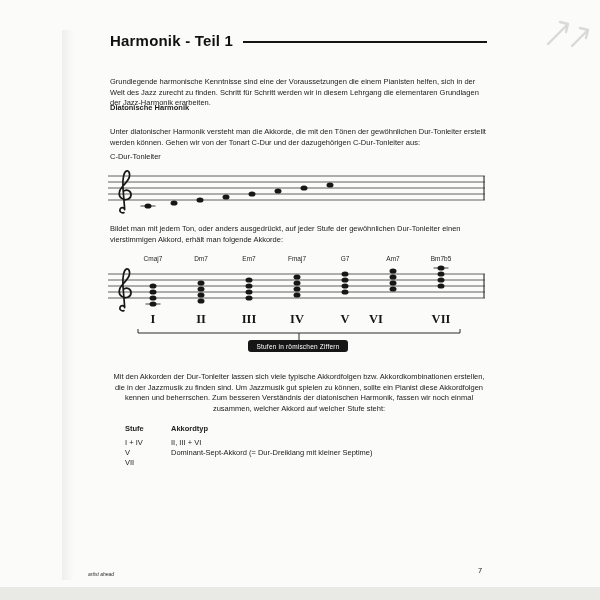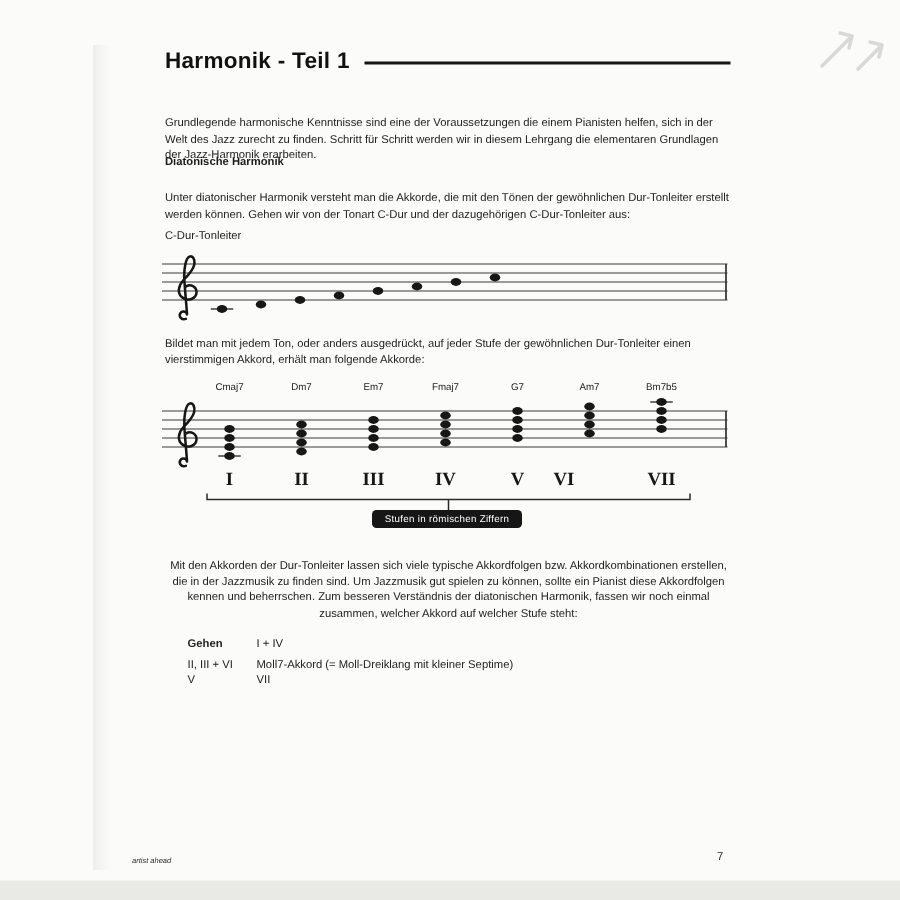--- a/index.html
+++ b/index.html
@@ -164,22 +164,23 @@
     <path class="bracket-line" d="M30 1 L30 5 L352 5 L352 1 M191 5 L191 12"></path>
   </svg>
   <div class="bracket-label">
     <span>Stufen in römischen Ziffern</span>
   </div>
 </div>
 
 <div class="para" id="summary">Mit den Akkorden der Dur-Tonleiter lassen sich viele typische Akkordfolgen bzw. Akkordkombinationen erstellen, die in der Jazzmusik zu finden sind. Um Jazzmusik gut spielen zu können, sollte ein Pianist diese Akkordfolgen kennen und beherrschen. Zum besseren Verständnis der diatonischen Harmonik, fassen wir noch einmal zusammen, welcher Akkord auf welcher Stufe steht:</div>
 
 <div class="step-table">
-  <div class="hdr">Gehen</div>
+  <div class="hdr">Stufe</div>
+  <div class="hdr">Akkordtyp</div>
   <div class="cell">I + IV</div>
   <div class="cell">II, III + VI</div>
-  <div class="cell">Moll7-Akkord (= Moll-Dreiklang mit kleiner Septime)</div>
   <div class="cell">V</div>
+  <div class="cell">Dominant-Sept-Akkord (= Dur-Dreiklang mit kleiner Septime)</div>
   <div class="cell">VII</div>
 </div>
 
 <div class="footer-brand">artist ahead</div>
 <div class="page-number">7</div>
 
 </body></html>

